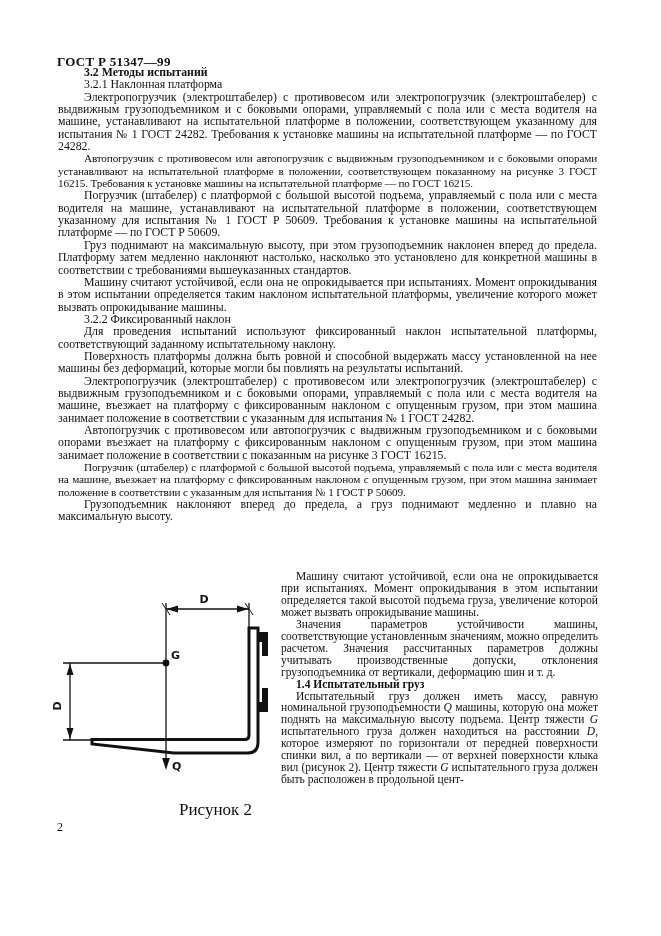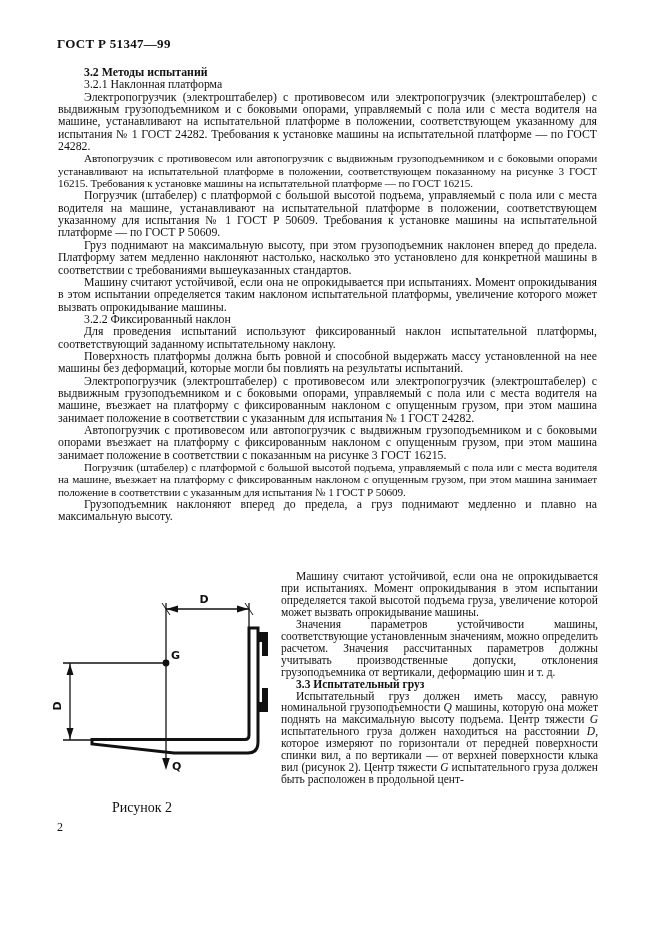--- a/index.html
+++ b/index.html
@@ -5,21 +5,21 @@
   * { margin:0; padding:0; box-sizing:border-box; }
   html,body { width:661px; height:936px; }
   body {
     position:relative;
     background:#ffffff;
     color:#111111;
     font-family:"Liberation Serif", serif;
     overflow:hidden;
   }
   .doc-header {
-    position:absolute; left:57px; top:36px;
+    position:absolute; left:57px; top:54px;
     font-weight:bold; font-size:13px; letter-spacing:0.3px;
   }
   .main-text {
     position:absolute; left:58px; top:66px; width:539px;
     font-size:11.8px; line-height:12.35px;
     text-align:justify;
   }
   .main-text p { text-indent:26px; }
   .main-text p.condensed { font-size:11.2px; letter-spacing:-0.15px; }
   .bold { font-weight:bold; }
@@ -27,22 +27,22 @@
   .right-col {
     position:absolute; left:281px; top:571px; width:317px;
     font-size:11.5px; line-height:11.95px;
     text-align:justify;
   }
   .right-col p { text-indent:15px; }
   .figure-area {
     position:absolute; left:52px; top:586px; width:240px; height:230px;
   }
   .figure-caption {
-    position:absolute; left:42px; top:800px; width:200px;
-    text-align:center; font-size:14px;
+    position:absolute; left:52px; top:800px; width:200px;
+    text-align:right; font-size:17px;
   }
   .page-number {
     position:absolute; left:57px; top:820px; font-size:12px;
   }
   svg text {
     font-family:"DejaVu Sans", sans-serif;
     font-weight:bold; font-size:11px; fill:#111;
   }
   .thin  { stroke:#111; stroke-width:1.3; fill:none; }
   .thick { stroke:#111; stroke-width:3;   fill:none; }
@@ -100,19 +100,19 @@
     <text x="9" y="120" transform="rotate(-90 9 120)" text-anchor="middle">D</text>
 
     <polygon class="solid" points="114,184 110.2,172 117.8,172"></polygon>
     <text x="120" y="184">Q</text>
   </svg>
 </div>
 
 <div class="right-col">
     <p><span>Машину считают устойчивой, если она не опрокидывается при испытаниях. Момент опрокидывания в этом испытании определяется такой высотой подъема груза, увеличение которой может вызвать опрокидывание машины.</span></p>
     <p><span>Значения параметров устойчивости машины, соответствующие установленным значениям, можно определить расчетом. Значения рассчитанных параметров должны учитывать производственные допуски, отклонения грузоподъемника от вертикали, деформацию шин и т. д.</span></p>
-    <p class="heading"><span class="bold">3.3 Испытательный груз</span></p>
+    <p class="heading"><span class="bold">1.4 Испытательный груз</span></p>
     <p><span>Испытательный груз должен иметь массу, равную номинальной грузоподъемности </span><span class="ital">Q</span><span> машины, которую она может поднять на максимальную высоту подъема. Центр тяжести </span><span class="ital">G</span><span> испытательного груза должен находиться на расстоянии </span><span class="ital">D</span><span>, которое измеряют по горизонтали от передней поверхности спинки вил, а по вертикали — от верхней поверхности клыка вил (рисунок 2). Центр тяжести </span><span class="ital">G</span><span> испытательного груза должен быть расположен в продольной цент-</span></p>
   </div>
 
 <div class="figure-caption">Рисунок 2</div>
 
 <div class="page-number">2</div>
 
 </body></html>

